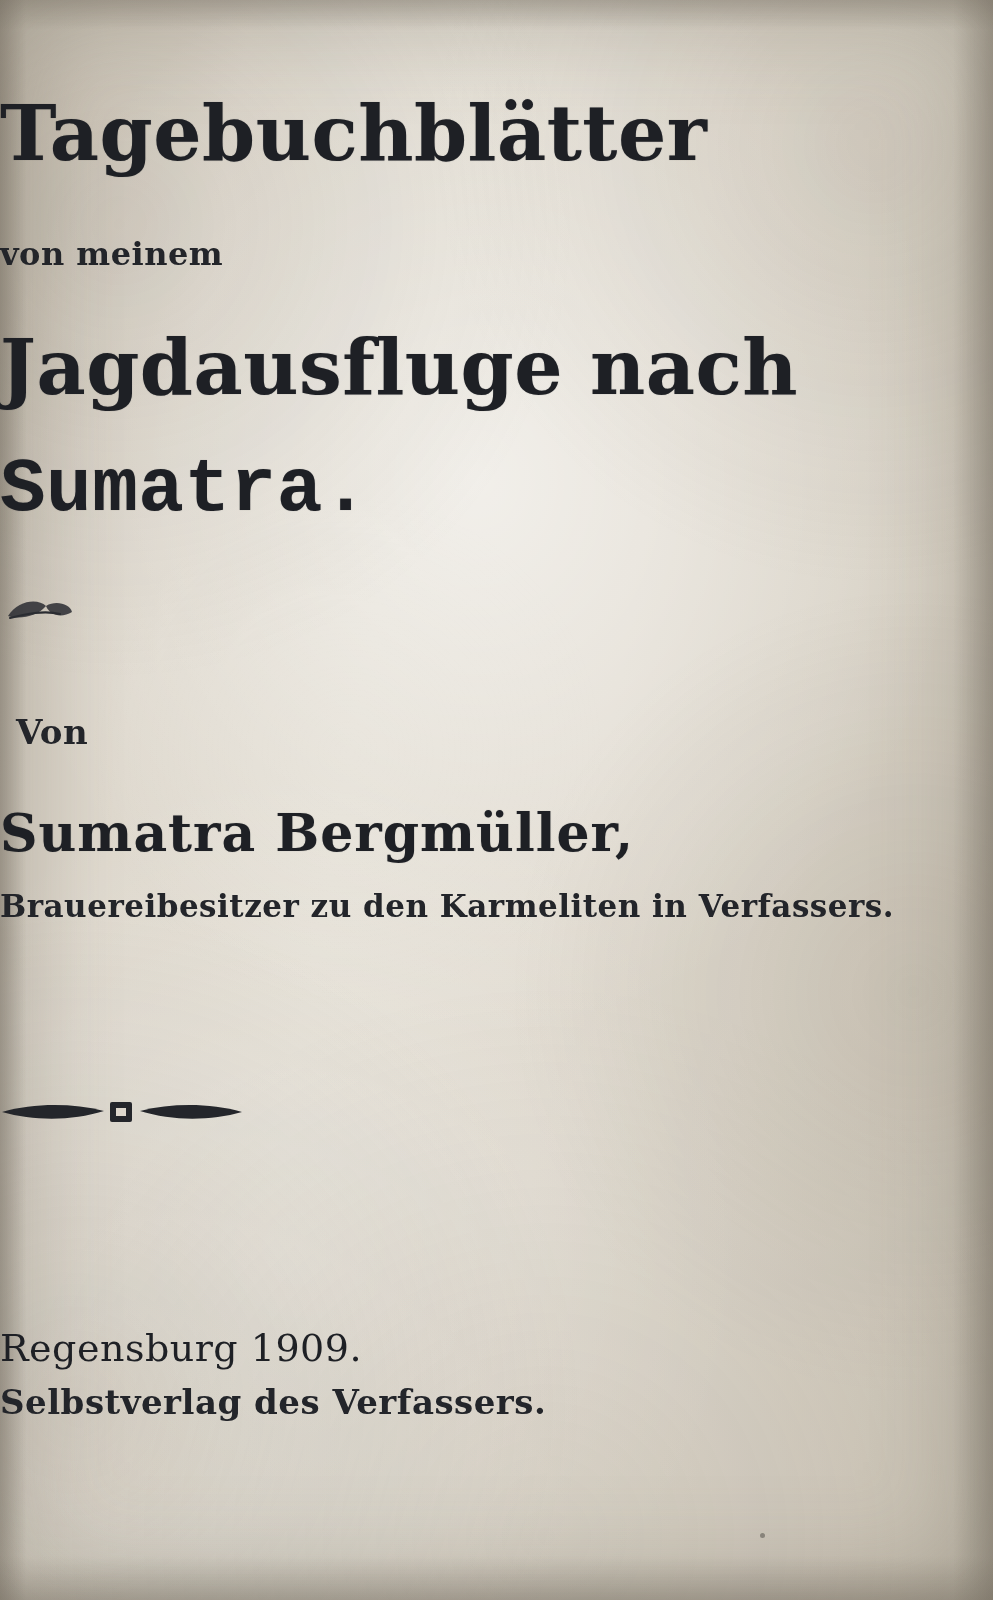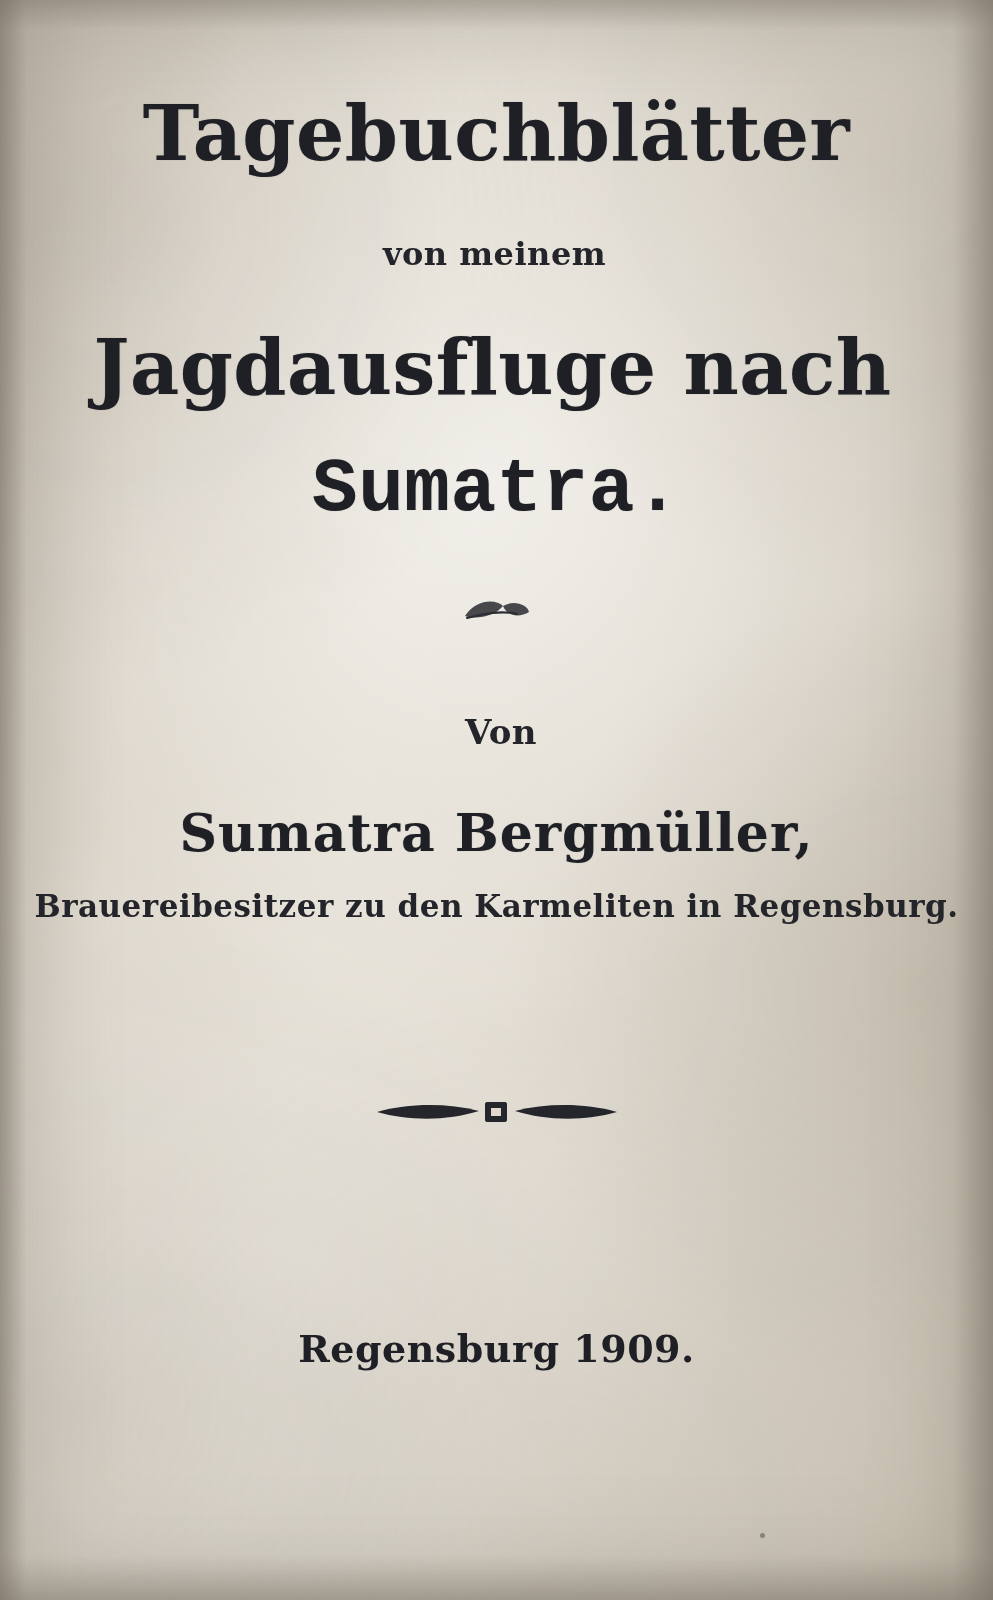--- a/index.html
+++ b/index.html
@@ -71,21 +71,21 @@
     background: linear-gradient(0deg, rgba(108,100,88,0.34) 0%, rgba(108,100,88,0.0) 100%);
     pointer-events: none;
   }
 
   
   .content {
     position: relative;
     z-index: 3;
     width: 100%;
     height: 100%;
-    text-align: center;
+    text-align: left;
     color: #23252a;
   }
 
   .fraktur {
     font-family: "DejaVu Serif", serif;
     font-weight: 700;
     letter-spacing: 0.5px;
   }
 
   .title-main {
@@ -134,21 +134,21 @@
 
   .leaf-orn {
     position: absolute;
     left: 0; right: 0;
     top: 592px;
     height: 36px;
   }
 
   .byline {
     position: absolute;
-    left: 9px; right: 0;
+    left: 16px; right: 0;
     top: 712px;
     font-size: 34px;
     font-weight: 600;
     color: #23252a;
   }
 
   .author {
     position: absolute;
     left: 0; right: 0;
     top: 802px;
@@ -173,21 +173,21 @@
     left: 0; right: 0;
     top: 1094px;
     height: 50px;
   }
 
   .imprint-place {
     position: absolute;
     left: 0; right: 0;
     top: 1326px;
     font-size: 38px;
-    font-weight: 700;
+    font-weight: 400;
     color: #1e2025;
   }
 
   .imprint-pub {
     position: absolute;
     left: 0; right: 0;
     top: 1382px;
     font-size: 34px;
     font-weight: 600;
     color: #23252a;
@@ -225,35 +225,36 @@
           <path d="M46 14 C 56 8, 70 12, 72 20 C 62 26, 50 24, 46 14 Z" fill="#2a2c31" opacity="0.85" stroke="none"></path>
           <path d="M10 26 C 26 22, 44 18, 60 22"></path>
         </g>
       </svg>
     </div>
 
     <div class="byline fraktur">Von</div>
 
     <div class="author fraktur">Sumatra Bergmüller,</div>
 
-    <div class="author-role fraktur">Brauereibesitzer zu den Karmeliten in Regensburg.</div>
+    <div class="author-role fraktur">Brauereibesitzer zu den Karmeliten in Verfassers.</div>
 
     <div class="rule-orn">
       <svg width="244" height="36" viewBox="0 0 244 36" aria-hidden="true">
         <g fill="#24262b">
           <path d="M2 18 C 34 9, 72 9, 104 17 C 72 27, 34 27, 2 18 Z"></path>
           <path d="M140 17 C 172 9, 210 9, 242 18 C 210 27, 172 27, 140 17 Z"></path>
           <rect x="110" y="8" width="22" height="20" rx="2"></rect>
         </g>
         <rect x="116" y="14" width="10" height="8" fill="#ded8cd"></rect>
       </svg>
     </div>
 
     <div class="imprint-place fraktur">Regensburg 1909.</div>
 
+    <div class="imprint-pub fraktur">Selbstverlag des Verfassers.</div>
   </div>
 
   <div class="grain"></div>
   <div class="vignette"></div>
   <div class="edge-left"></div>
   <div class="edge-right"></div>
   <div class="edge-top"></div>
   <div class="edge-bottom"></div>
   <div class="speck"></div>
 </div>

